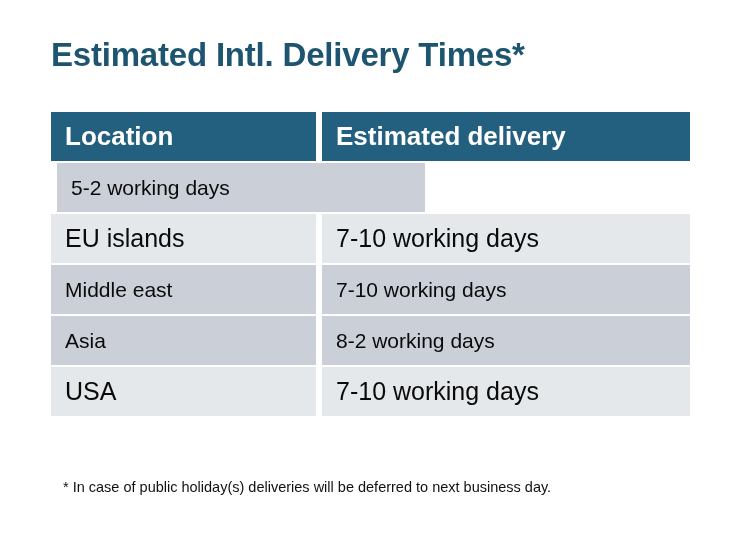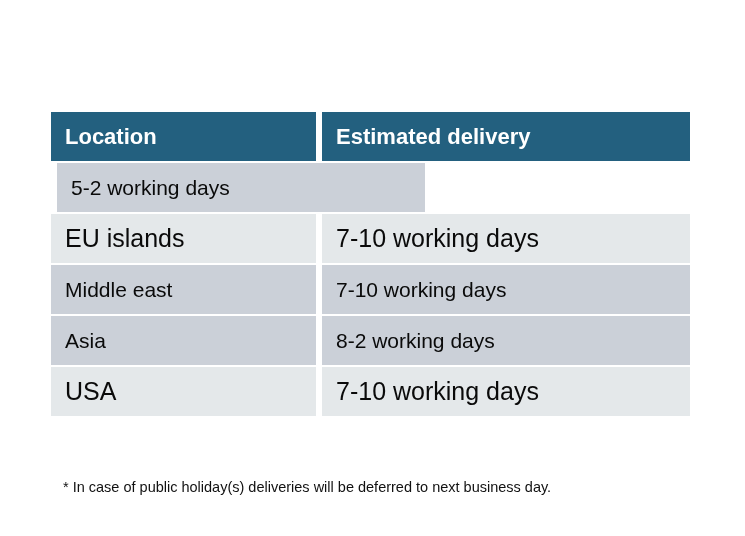--- a/index.html
+++ b/index.html
@@ -60,21 +60,21 @@
     flex: 0 0 6px;
     background: #ffffff;
   }
   .col-delivery {
     width: 368px;
     flex: 0 0 368px;
   }
   .header-row .cell {
     background: #23607f;
     color: #ffffff;
-    font-size: 22px;
+    font-size: 26px;
     font-weight: bold;
   }
   .row-odd .cell {
     background: #cbd0d8;
     color: #0a0a0a;
     font-size: 21px;
   }
   .row-even .cell {
     background: #e4e8ea;
     color: #0a0a0a;
@@ -88,20 +88,21 @@
     color: #111111;
     white-space: nowrap;
     text-align: right;
   }
 </style>
 </head>
 <body>
 
 <div class="page">
 
+  <div class="page-title">Estimated Intl. Delivery Times*</div>
 
   <div class="delivery-table">
 
     <div class="table-row header-row">
       <div class="cell col-location">Location</div>
       <div class="col-gap"></div>
       <div class="cell col-delivery">Estimated delivery</div>
     </div>
 
     <div class="table-row row-odd">

